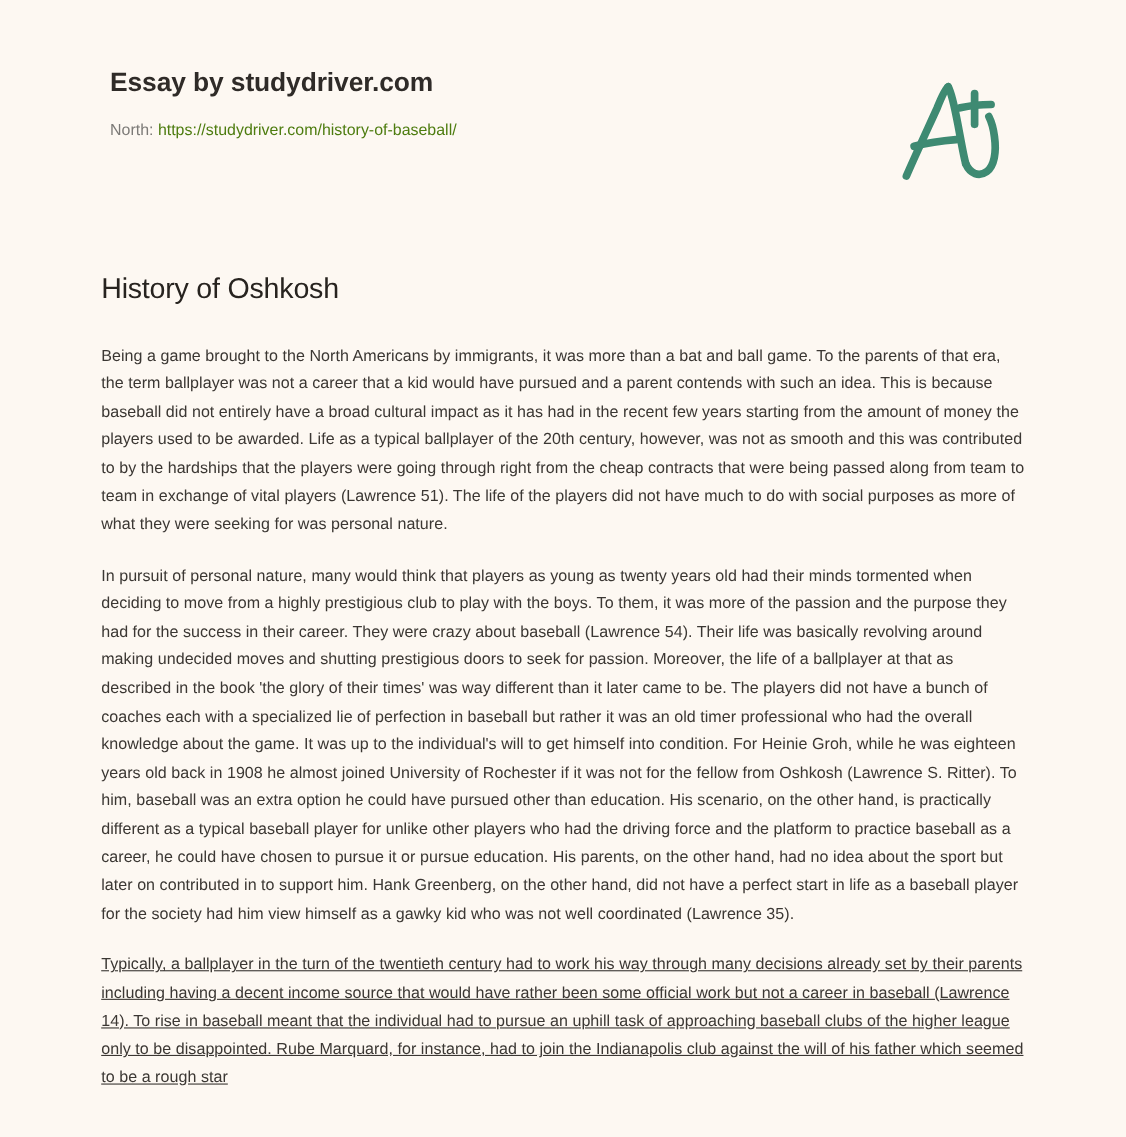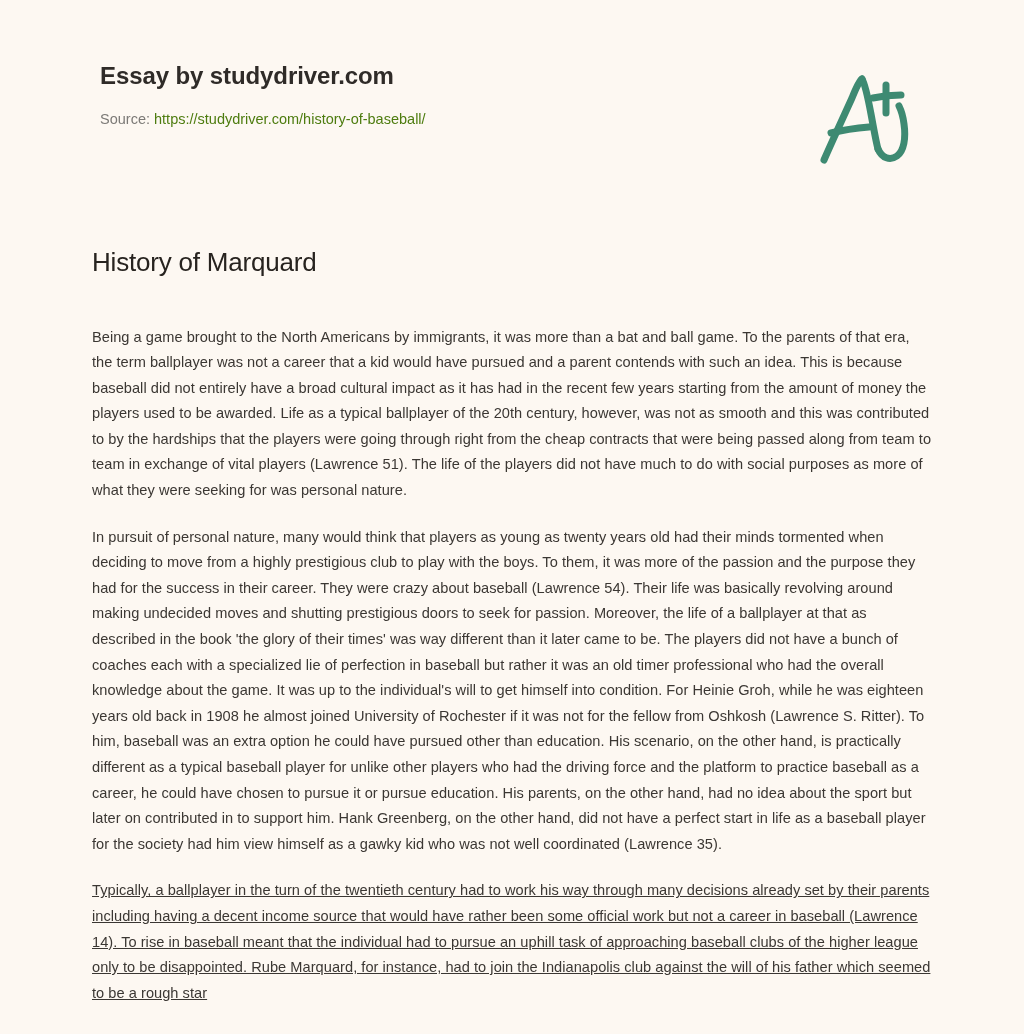--- a/index.html
+++ b/index.html
@@ -81,21 +81,21 @@
   }
   .article-title {
     margin: 0;
     font-size: 26px;
     font-weight: normal;
     color: #27231F;
     letter-spacing: -0.2px;
     line-height: 1.25;
   }
   .article-body {
-    margin-top: 46px;
+    margin-top: 33px;
   }
   .article-body p {
     margin: 0 0 21px 0;
     font-size: 14.6px;
     line-height: 25.6px;
     color: #3B3733;
     text-align: left;
     letter-spacing: 0.04px;
   }
   .article-body p:last-child {
@@ -107,21 +107,21 @@
 <body>
 
 <div class="page">
 
   <div class="header">
 
     <div class="brand-block">
       <div class="brand-title">Essay by studydriver.com</div>
 
       <div class="source-line">
-        <span class="source-label">Source:</span>
+        <span class="source-label">North:</span>
         <a class="source-link" href="#" title="https://studydriver.com/history-of-baseball/">https://studydriver.com/history-of-baseball/</a>
       </div>
     </div>
 
     <div class="logo">
       <svg viewBox="0 0 108 104" xmlns="http://www.w3.org/2000/svg">
         <g fill="none" stroke="#3E8A72" stroke-linecap="round" stroke-linejoin="round">
 
           <path d="M12 92 C18 78 30 52 40 30 C44 20 47 13 50 11" stroke-width="7"></path>
 
@@ -134,21 +134,21 @@
           <path d="M74 17 C74 26 74 36 74 45" stroke-width="7"></path>
 
           <path d="M61 30 C70 28 80 27 89 27" stroke-width="7"></path>
         </g>
       </svg>
     </div>
 
   </div>
 
   <div class="article">
-    <h1 class="article-title">History of Marquard</h1>
+    <h1 class="article-title">History of Oshkosh</h1>
 
     <div class="article-body">
       <p>Being a game brought to the North Americans by immigrants, it was more than a bat and ball game. To the parents of that era, the term ballplayer was not a career that a kid would have pursued and a parent contends with such an idea. This is because baseball did not entirely have a broad cultural impact as it has had in the recent few years starting from the amount of money the players used to be awarded. Life as a typical ballplayer of the 20th century, however, was not as smooth and this was contributed to by the hardships that the players were going through right from the cheap contracts that were being passed along from team to team in exchange of vital players (Lawrence 51). The life of the players did not have much to do with social purposes as more of what they were seeking for was personal nature.</p>
       <p>In pursuit of personal nature, many would think that players as young as twenty years old had their minds tormented when deciding to move from a highly prestigious club to play with the boys. To them, it was more of the passion and the purpose they had for the success in their career. They were crazy about baseball (Lawrence 54). Their life was basically revolving around making undecided moves and shutting prestigious doors to seek for passion. Moreover, the life of a ballplayer at that as described in the book 'the glory of their times' was way different than it later came to be. The players did not have a bunch of coaches each with a specialized lie of perfection in baseball but rather it was an old timer professional who had the overall knowledge about the game. It was up to the individual's will to get himself into condition. For Heinie Groh, while he was eighteen years old back in 1908 he almost joined University of Rochester if it was not for the fellow from Oshkosh (Lawrence S. Ritter). To him, baseball was an extra option he could have pursued other than education. His scenario, on the other hand, is practically different as a typical baseball player for unlike other players who had the driving force and the platform to practice baseball as a career, he could have chosen to pursue it or pursue education. His parents, on the other hand, had no idea about the sport but later on contributed in to support him. Hank Greenberg, on the other hand, did not have a perfect start in life as a baseball player for the society had him view himself as a gawky kid who was not well coordinated (Lawrence 35).</p>
       <p>Typically, a ballplayer in the turn of the twentieth century had to work his way through many decisions already set by their parents including having a decent income source that would have rather been some official work but not a career in baseball (Lawrence 14). To rise in baseball meant that the individual had to pursue an uphill task of approaching baseball clubs of the higher league only to be disappointed. Rube Marquard, for instance, had to join the Indianapolis club against the will of his father which seemed to be a rough star</p>
     </div>
   </div>
 
 </div>
 

